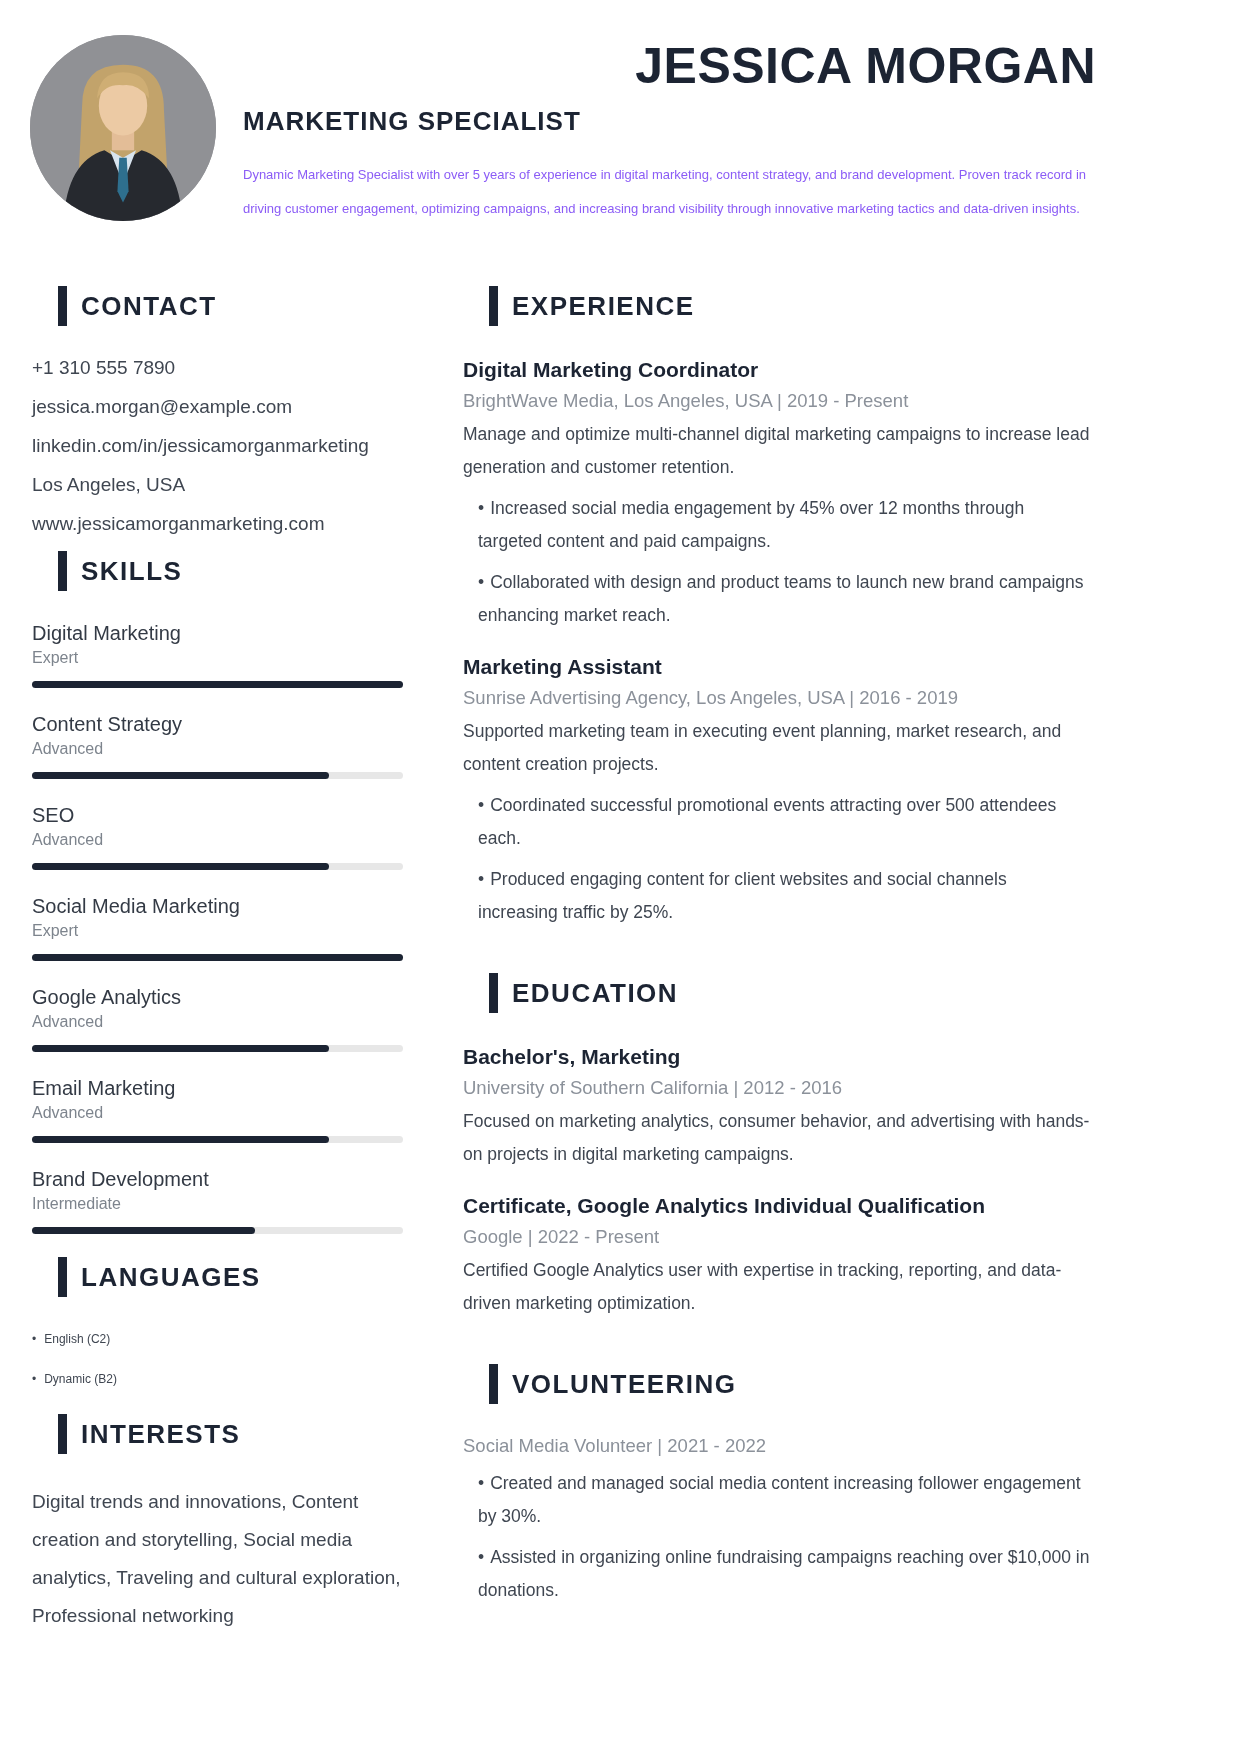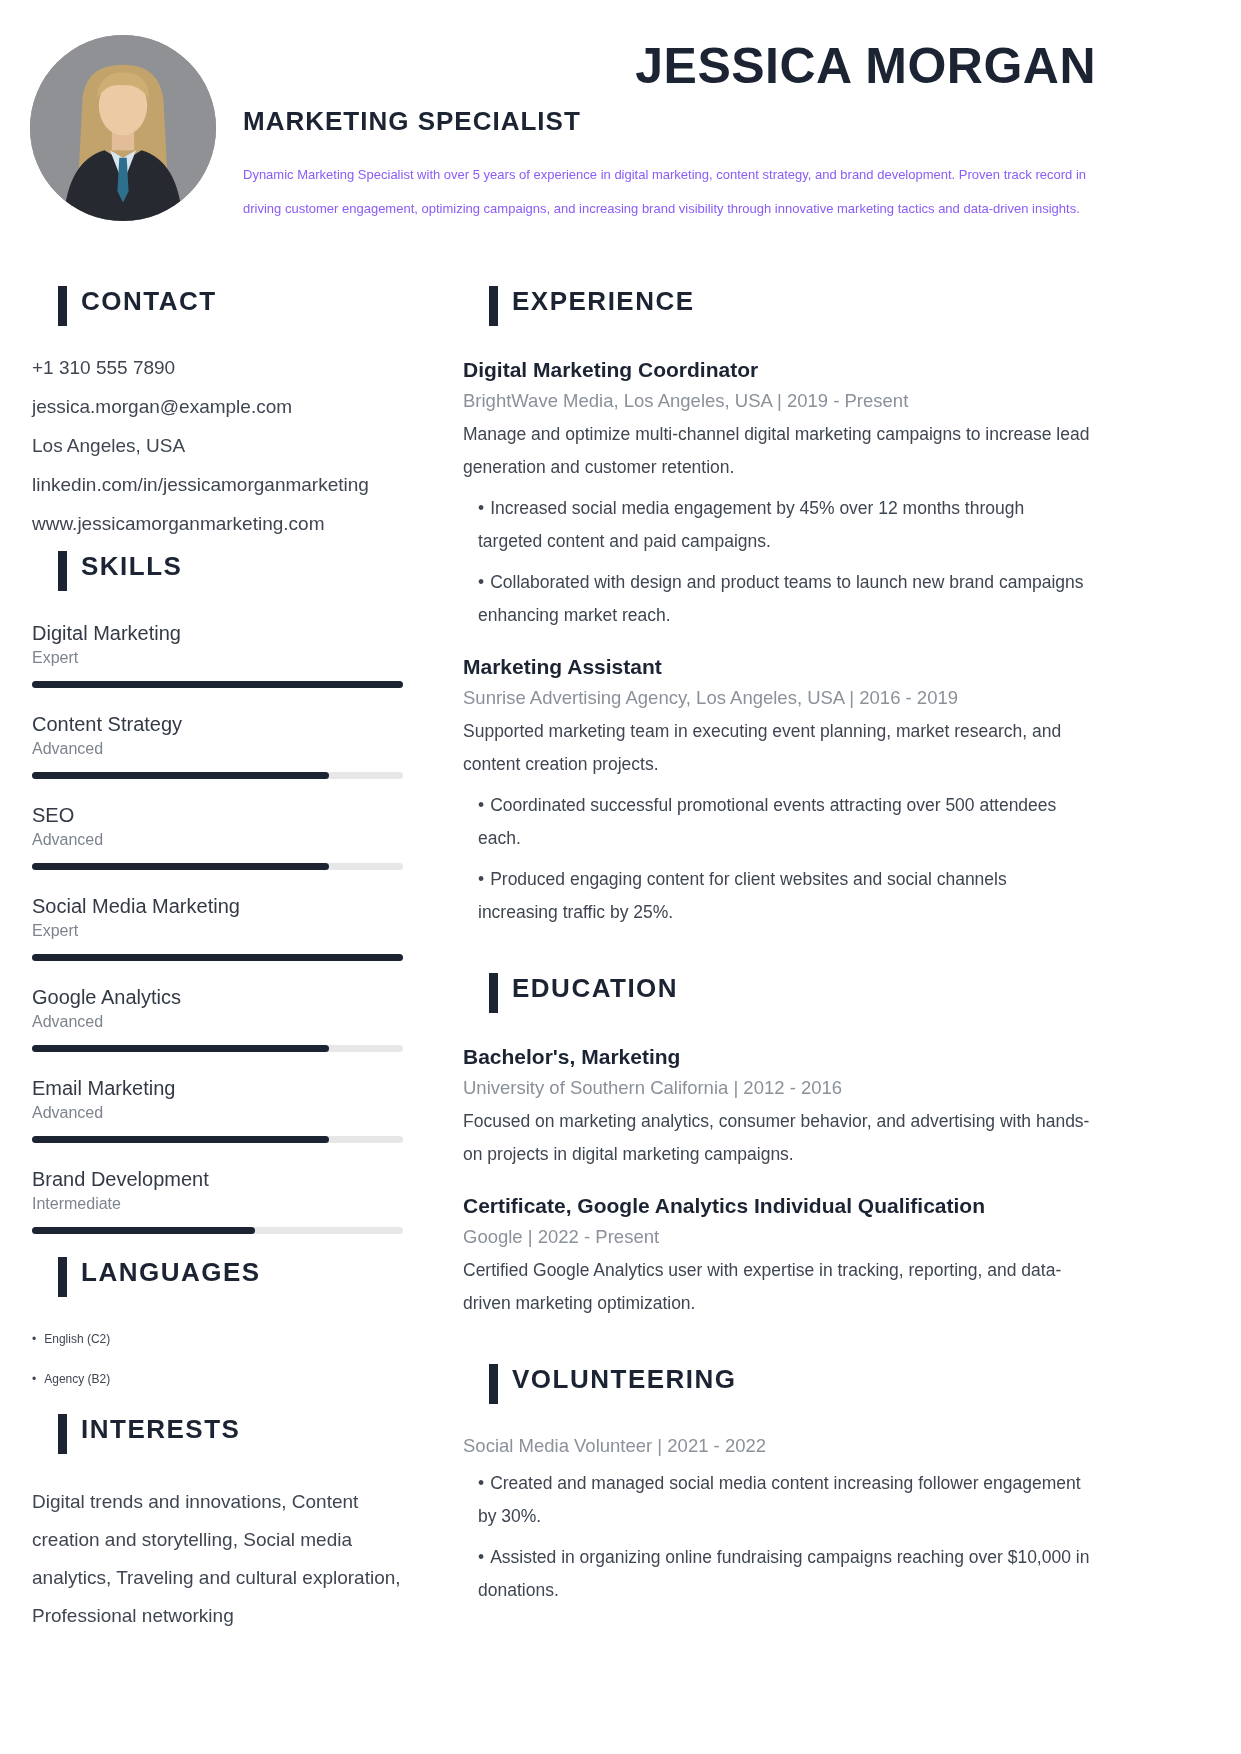--- a/index.html
+++ b/index.html
@@ -23,21 +23,21 @@
   .name{font-size:50px;font-weight:800;color:var(--accent);letter-spacing:.5px;line-height:1.08;margin-bottom:13px;text-align:right;}
   .role{font-size:26px;font-weight:700;color:var(--accent);letter-spacing:1px;margin-bottom:21px;}
   .summary{font-size:13px;line-height:34px;color:#8b5cf6;max-width:855px;}
 
   
   .columns{display:flex;margin-top:60px;padding-left:32px;}
   .col-left{width:371px;flex:0 0 auto;margin-right:60px;}
   .col-right{width:627px;flex:0 0 auto;}
 
   
-  .sec{display:flex;align-items:flex-start;margin-bottom:29px;padding-left:26px;}
+  .sec{display:flex;align-items:center;margin-bottom:29px;padding-left:26px;}
   .sec .bar-accent{width:9px;height:40px;background:var(--accent);margin-right:14px;flex:0 0 auto;}
   .sec h2{font-size:26px;font-weight:800;letter-spacing:1.5px;color:var(--accent);}
 
   
   .contact-item{font-size:19px;line-height:26px;color:var(--body_text);margin-bottom:13px;}
 
   
   .skill{margin-bottom:23px;}
   .skill-name{font-size:20px;line-height:27px;color:#333a45;}
   .skill-level{font-size:16px;line-height:22px;color:var(--level_text);margin-bottom:12px;}
@@ -98,22 +98,22 @@
 
     <div class="col-left">
 
       <div>
         <div class="sec">
           <span class="bar-accent"></span>
           <h2>CONTACT</h2>
         </div>
         <div class="contact-item">+1 310 555 7890</div>
         <div class="contact-item">jessica.morgan@example.com</div>
+        <div class="contact-item">linkedin.com/in/jessicamorganmarketing</div>
         <div class="contact-item">Los Angeles, USA</div>
-        <div class="contact-item">linkedin.com/in/jessicamorganmarketing</div>
         <div class="contact-item">www.jessicamorganmarketing.com</div>
       </div>
 
       <div class="section-block">
         <div class="sec">
           <span class="bar-accent"></span>
           <h2>SKILLS</h2>
         </div>
 
         <div class="skill">
@@ -166,21 +166,21 @@
             </div>
         </div>
       </div>
 
       <div class="section-block">
         <div class="sec">
           <span class="bar-accent"></span>
           <h2>LANGUAGES</h2>
         </div>
         <div class="lang-item"><span class="dot">•</span><span>English (C2)</span></div>
-        <div class="lang-item"><span class="dot">•</span><span>Agency (B2)</span></div>
+        <div class="lang-item"><span class="dot">•</span><span>Dynamic (B2)</span></div>
       </div>
 
       <div class="section-block interests">
         <div class="sec">
           <span class="bar-accent"></span>
           <h2>INTERESTS</h2>
         </div>
         <div class="interests-text">Digital trends and innovations, Content creation and storytelling, Social media analytics, Traveling and cultural exploration, Professional networking</div>
       </div>
 

